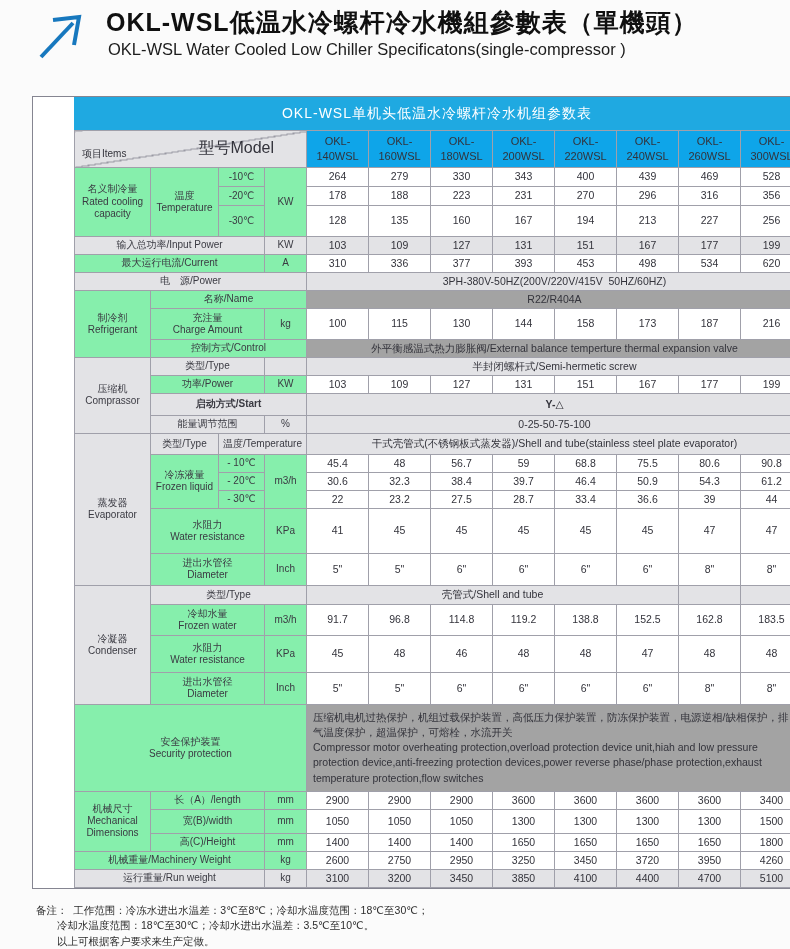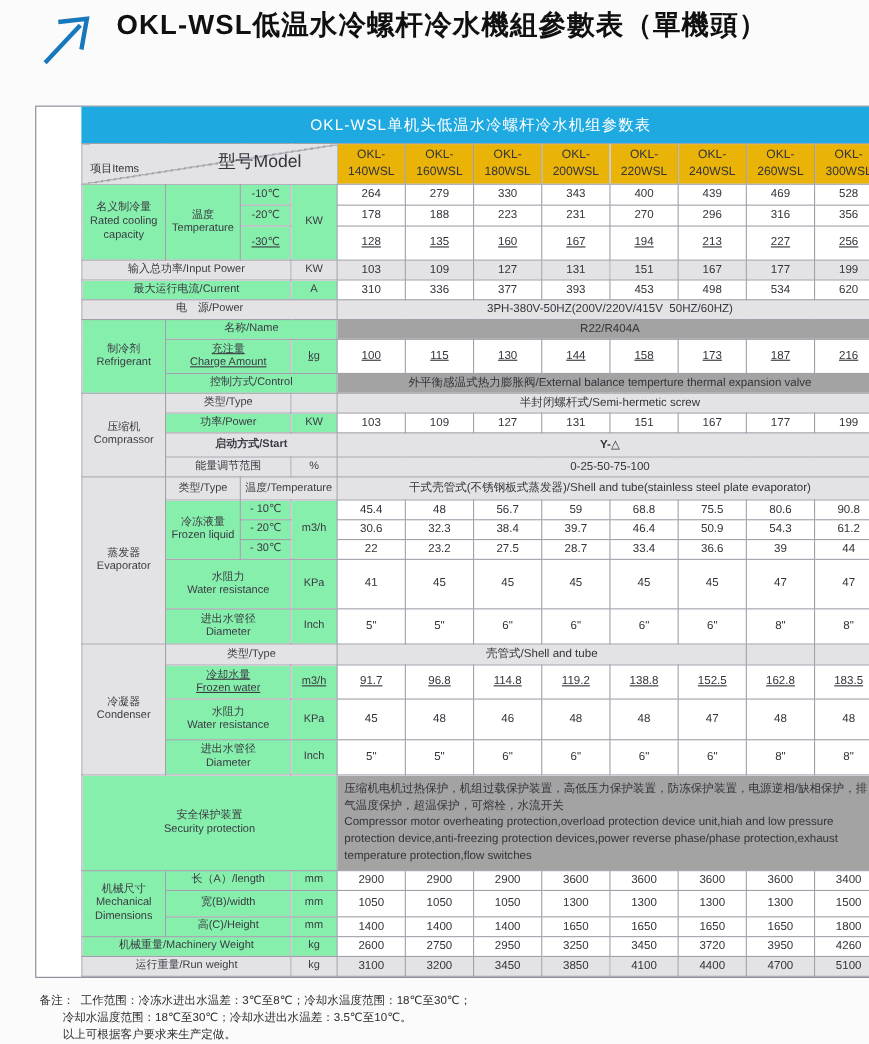--- a/index.html
+++ b/index.html
@@ -36,25 +36,25 @@
     text-align:center;vertical-align:middle;
     font-size:10.5px;color:#33333b;font-weight:normal;
     line-height:1.22;
     overflow:hidden;
   }
   .lab{background:#86efac;white-space:pre-line;font-size:10px;color:#3a3a42;}
   .val{background:#ffffff;}
   .merge{background:#a3a3a3;}
   .merge.left{text-align:left;padding:3px 6px;line-height:1.45;}
   tr.g td{background:#e3e3e6;}
-  th.model{background:#eab308;font-size:11px;line-height:1.35;padding:3px 1px;}
+  th.model{background:#0ea5e9;font-size:11px;line-height:1.35;padding:3px 1px;}
   
   tr.rH td{height:34px;}
   tr.r15 td{height:15px;} tr.r16 td{height:16px;} tr.r18 td{height:18px;}
-  tr.r19 td{height:19px;font-weight:bold;} tr.r21 td{height:21px;} tr.r28 td{height:28px;text-decoration:underline;}
+  tr.r19 td{height:19px;font-weight:bold;} tr.r21 td{height:21px;} tr.r28 td{height:28px;}
   tr.r29 td{height:29px;} tr.r34 td{height:34px;} tr.r42 td{height:42px;}
   tr.r80 td{height:80px;}
   
   td.corner{
     position:relative;padding:0;background:#e3e3e6;
     background-image:linear-gradient(to bottom right,
       transparent calc(50% - 0.6px), #9a9aa4 calc(50% - 0.6px),
       #9a9aa4 calc(50% + 0.6px), transparent calc(50% + 0.6px));
   }
   td.corner .ci{position:absolute;left:7px;top:17px;font-size:10px;}
@@ -65,20 +65,21 @@
 </style>
 </head>
 <body>
 
 <div class="page-header">
   <svg class="logo" viewBox="0 0 52 52">
     <path d="M7 49 L39 15" stroke="#1778be" stroke-width="4" fill="none"></path>
     <path d="M19 12 L45 9 L40 37" stroke="#1778be" stroke-width="4" fill="none" stroke-linejoin="miter"></path>
   </svg>
   <div class="title-zh">OKL-WSL低温水冷螺杆冷水機組參數表（單機頭）</div>
+  <div class="title-en">OKL-WSL Water Cooled Low Chiller Specificatons(single-compressor )</div>
 </div>
 
 <div class="sheet">
   <div class="banner" style="background:#1fa9e1;">OKL-WSL单机头低温水冷螺杆冷水机组参数表</div>
 
   <table>
     <colgroup>
       <col style="width:76px">
         <col style="width:68px">
         <col style="width:46px">

